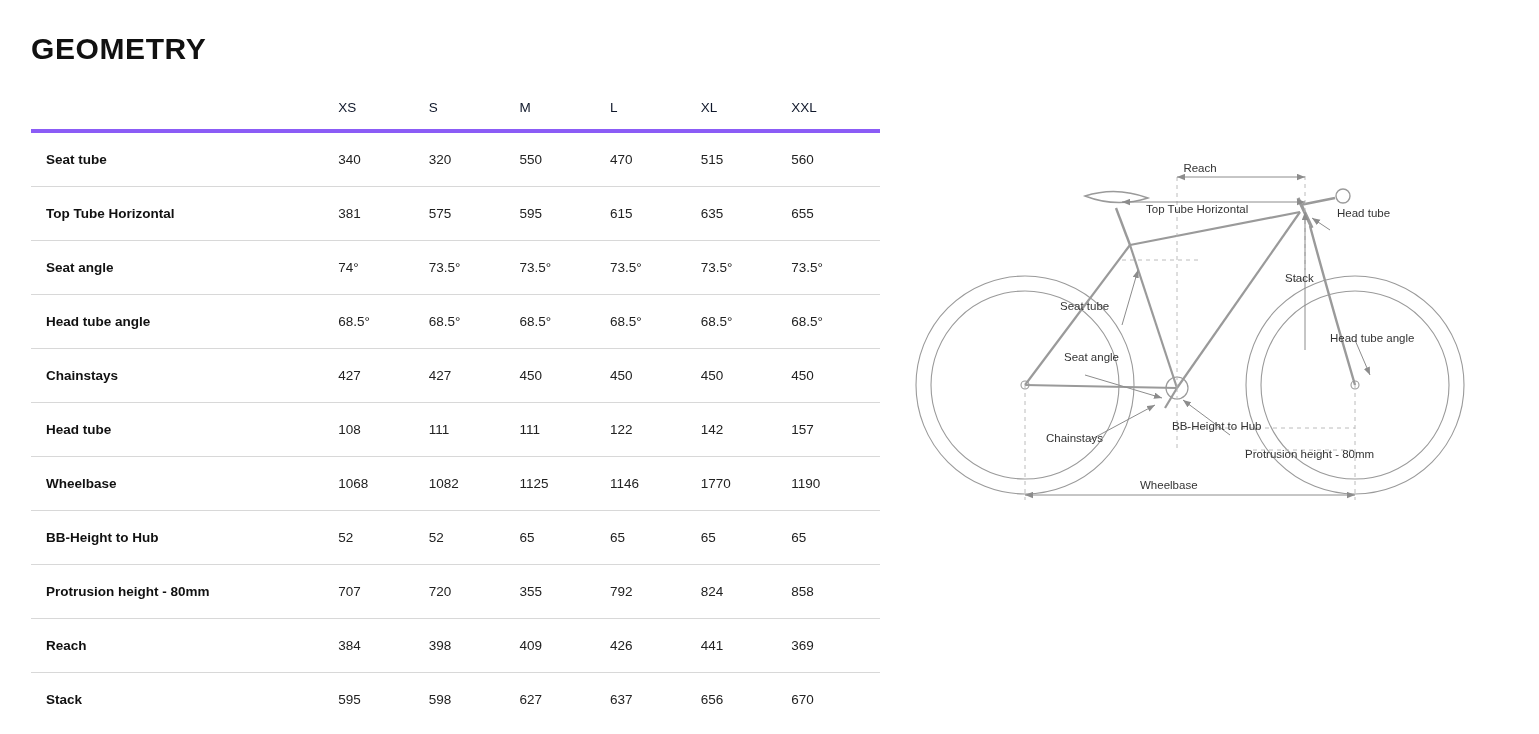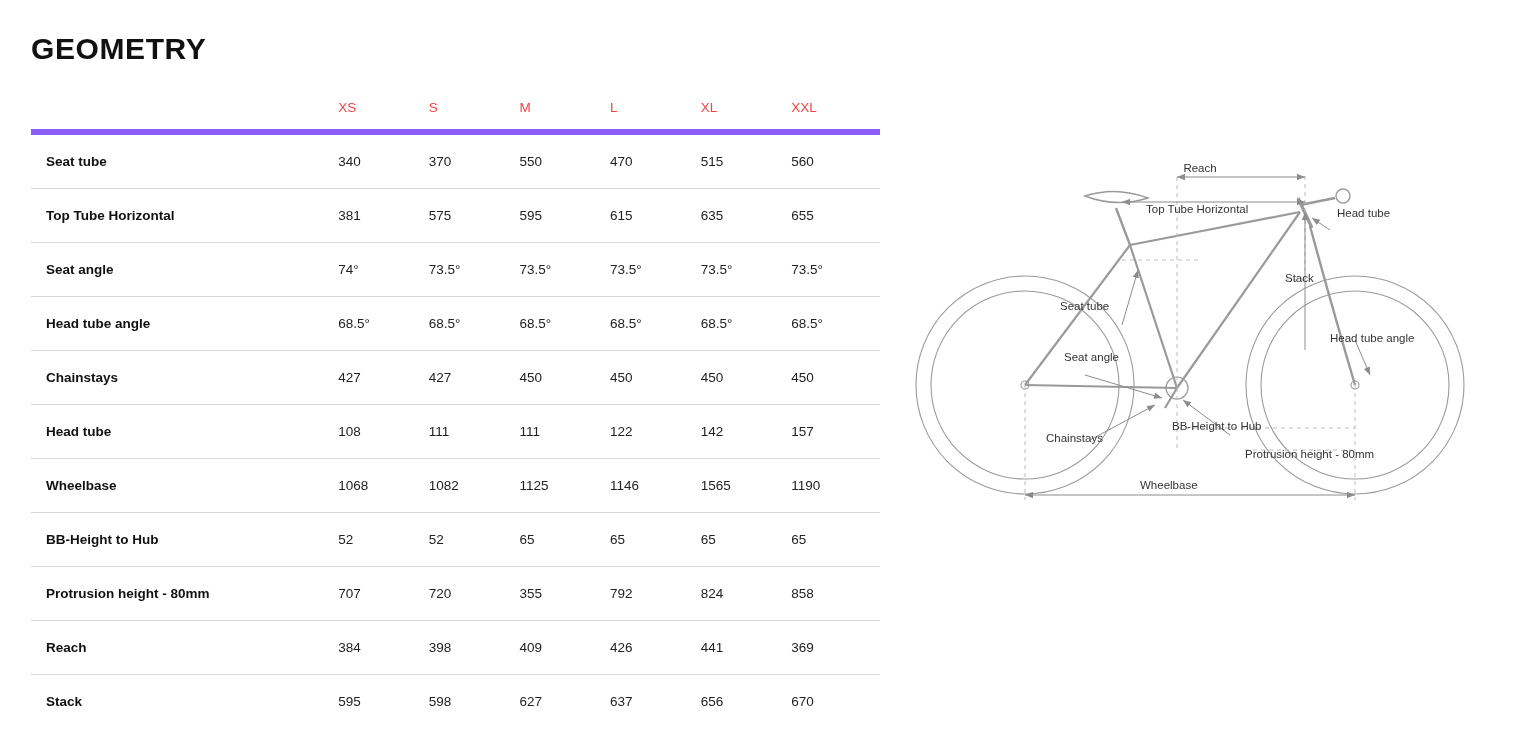--- a/index.html
+++ b/index.html
@@ -52,22 +52,22 @@
     padding: 0;
     vertical-align: middle;
   }
   table.geo col.labelcol { width: 305px; }
   table.geo col.sizecol  { width: 90.6px; }
 
   table.geo thead th {
     height: 44px;
     font-weight: normal;
     font-size: 13.5px;
-    color: #ef4444;
-    border-bottom: 6px solid #8b5cf6;
+    color: #0f172a;
+    border-bottom: 4px solid #8b5cf6;
     padding-left: 0;
   }
   table.geo thead th.label-head { }
   table.geo thead th.size-head { padding-left: 2px; }
 
   table.geo tbody td {
     height: 53px;
     border-bottom: 1px solid #d8d8d8;
   }
   table.geo tbody tr:last-child td {
@@ -121,21 +121,21 @@
           <th class="size-head">M</th>
           <th class="size-head">L</th>
           <th class="size-head">XL</th>
           <th class="size-head">XXL</th>
         </tr>
       </thead>
       <tbody>
         <tr>
           <td class="rowlabel">Seat tube</td>
           <td class="val">340</td>
-          <td class="val">370</td>
+          <td class="val">320</td>
           <td class="val">550</td>
           <td class="val">470</td>
           <td class="val">515</td>
           <td class="val">560</td>
         </tr>
         <tr>
           <td class="rowlabel">Top Tube Horizontal</td>
           <td class="val">381</td>
           <td class="val">575</td>
           <td class="val">595</td>
@@ -178,21 +178,21 @@
           <td class="val">122</td>
           <td class="val">142</td>
           <td class="val">157</td>
         </tr>
         <tr>
           <td class="rowlabel">Wheelbase</td>
           <td class="val">1068</td>
           <td class="val">1082</td>
           <td class="val">1125</td>
           <td class="val">1146</td>
-          <td class="val">1565</td>
+          <td class="val">1770</td>
           <td class="val">1190</td>
         </tr>
         <tr>
           <td class="rowlabel">BB-Height to Hub</td>
           <td class="val">52</td>
           <td class="val">52</td>
           <td class="val">65</td>
           <td class="val">65</td>
           <td class="val">65</td>
           <td class="val">65</td>

